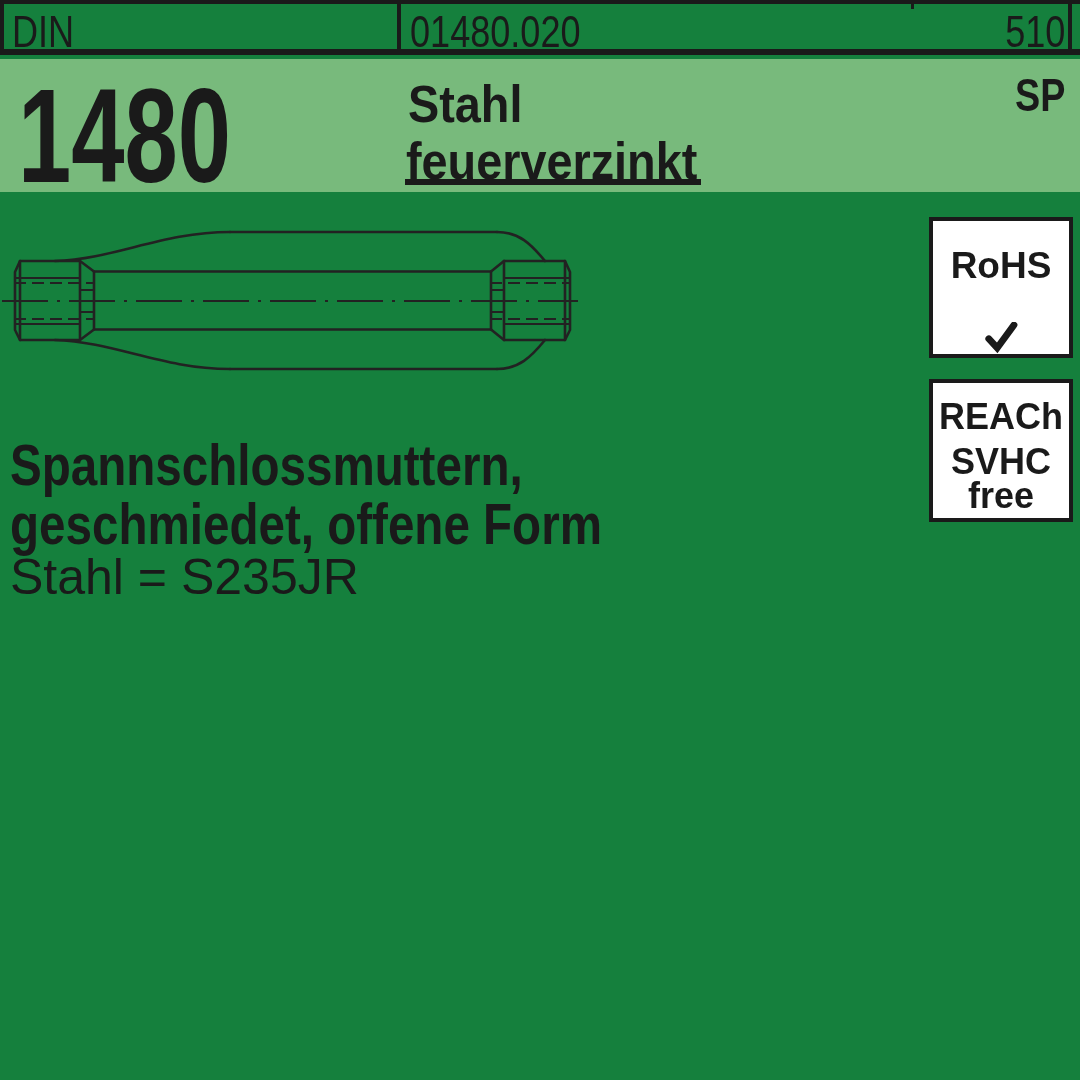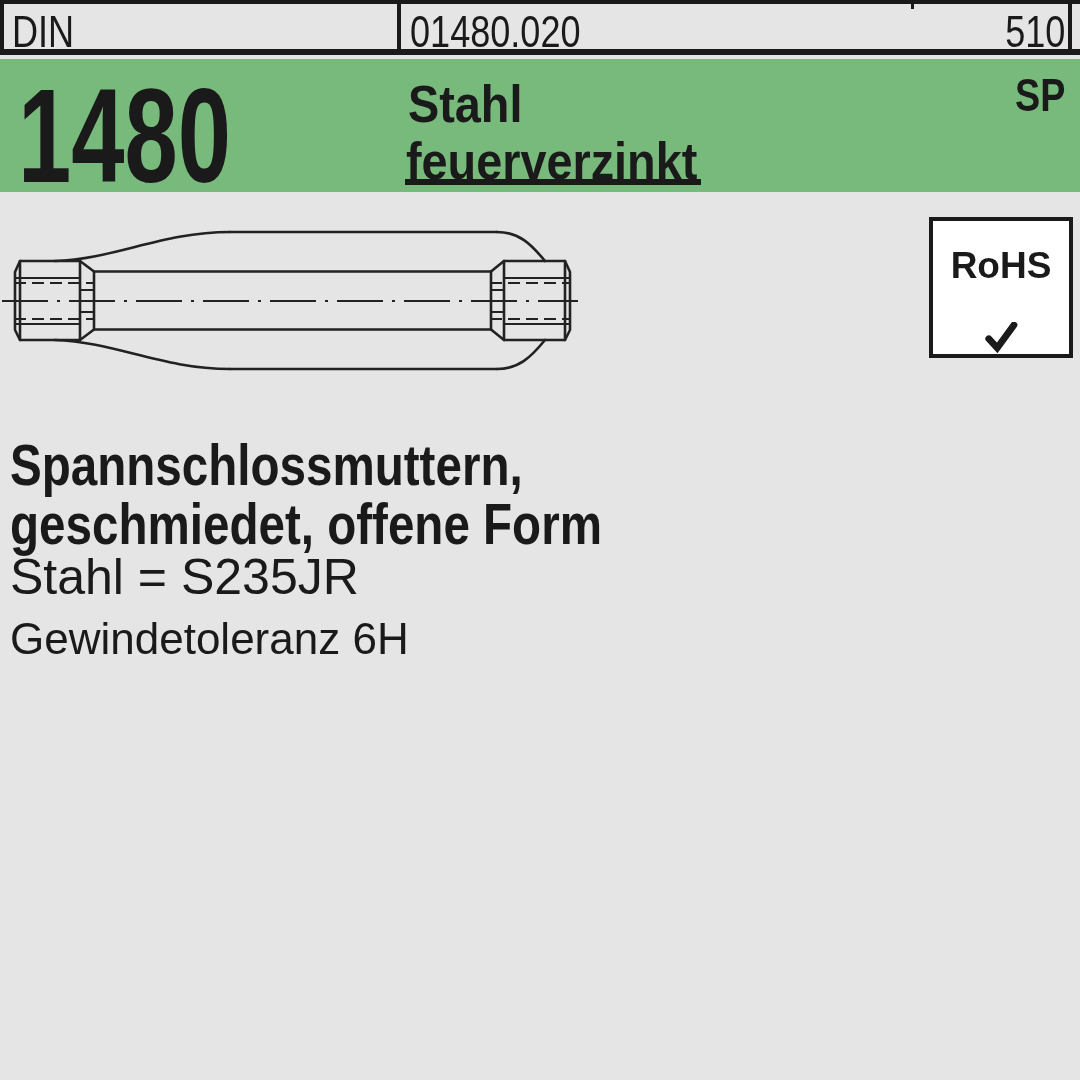--- a/index.html
+++ b/index.html
@@ -1,17 +1,17 @@
 <!DOCTYPE html>
 <html><head>
 <meta charset="utf-8">
 <style>
   html,body{margin:0;padding:0;background:#ffffff;}
   #canvas{
-    position:relative;width:1080px;height:1080px;background:#e5e5e5;overflow:hidden;
+    position:relative;width:1080px;height:1080px;background:#15803d;overflow:hidden;
     font-family:"Liberation Sans",sans-serif;color:#1a1a1a;
   }
   .abs{position:absolute;}
   .cond{transform-origin:0 0;display:inline-block;white-space:nowrap;line-height:1;}
   .cond-r{transform-origin:100% 0;display:inline-block;white-space:nowrap;line-height:1;}
 
   
   .hline{background:#1a1a1a;}
   .hdr-text{font-size:44px;font-weight:500;letter-spacing:0px;}
 
@@ -99,20 +99,24 @@
     </g>
   </svg>
 
   <div class="abs badge" id="rohs-box">
     <span class="lbl">RoHS</span>
     <svg width="48" height="42" viewBox="0 0 48 42" style="margin-top:6px;">
       <polyline points="8,22 19,34 41,4" fill="none" stroke="#1a1a1a" stroke-width="9" stroke-linecap="round" stroke-linejoin="miter"></polyline>
     </svg>
   </div>
 
+  <div class="abs badge" id="reach-box">
+    <span class="l1">REACh</span>
+    <span class="l2">SVHC</span>
+    <span class="l3">free</span>
+  </div>
 
   <div class="abs cond title-line" id="title1">Spannschlossmuttern,</div>
   <div class="abs cond title-line" id="title2">geschmiedet, offene Form</div>
 
   <div class="abs cond" id="spec1">Stahl = S235JR</div>
-  <div class="abs cond" id="spec2">Gewindetoleranz 6H</div>
 
 </div>
 
 </body></html>

